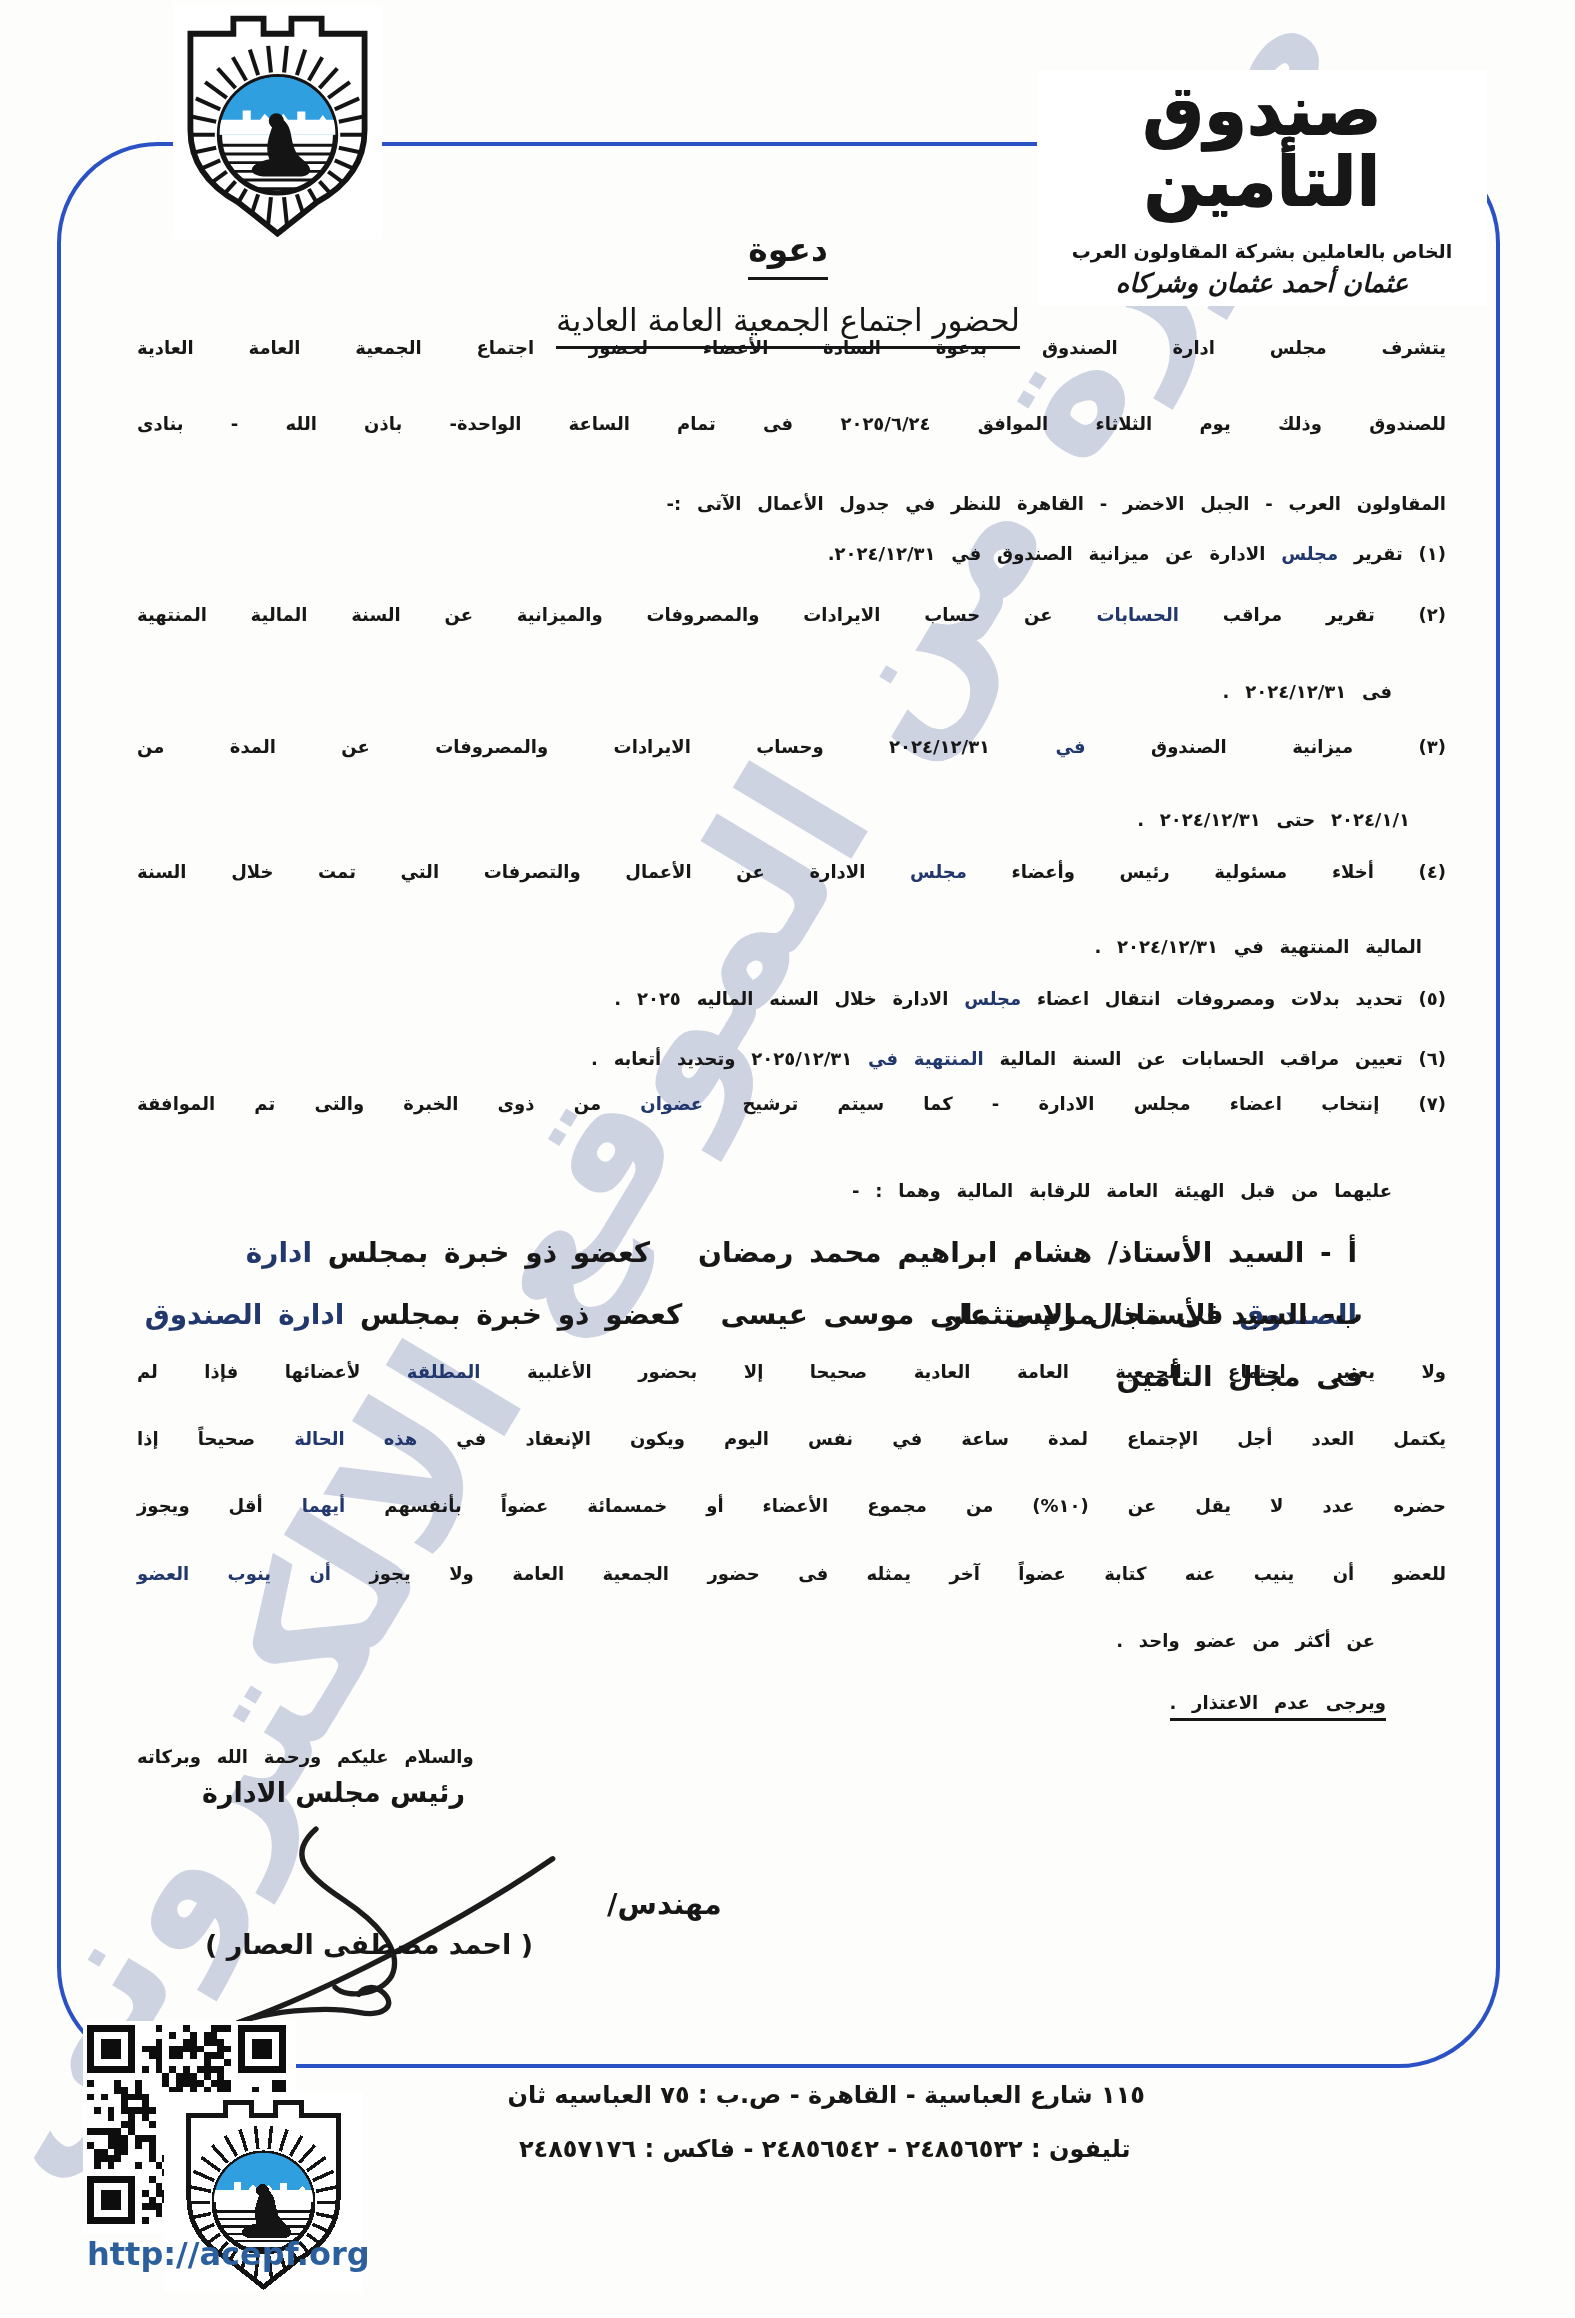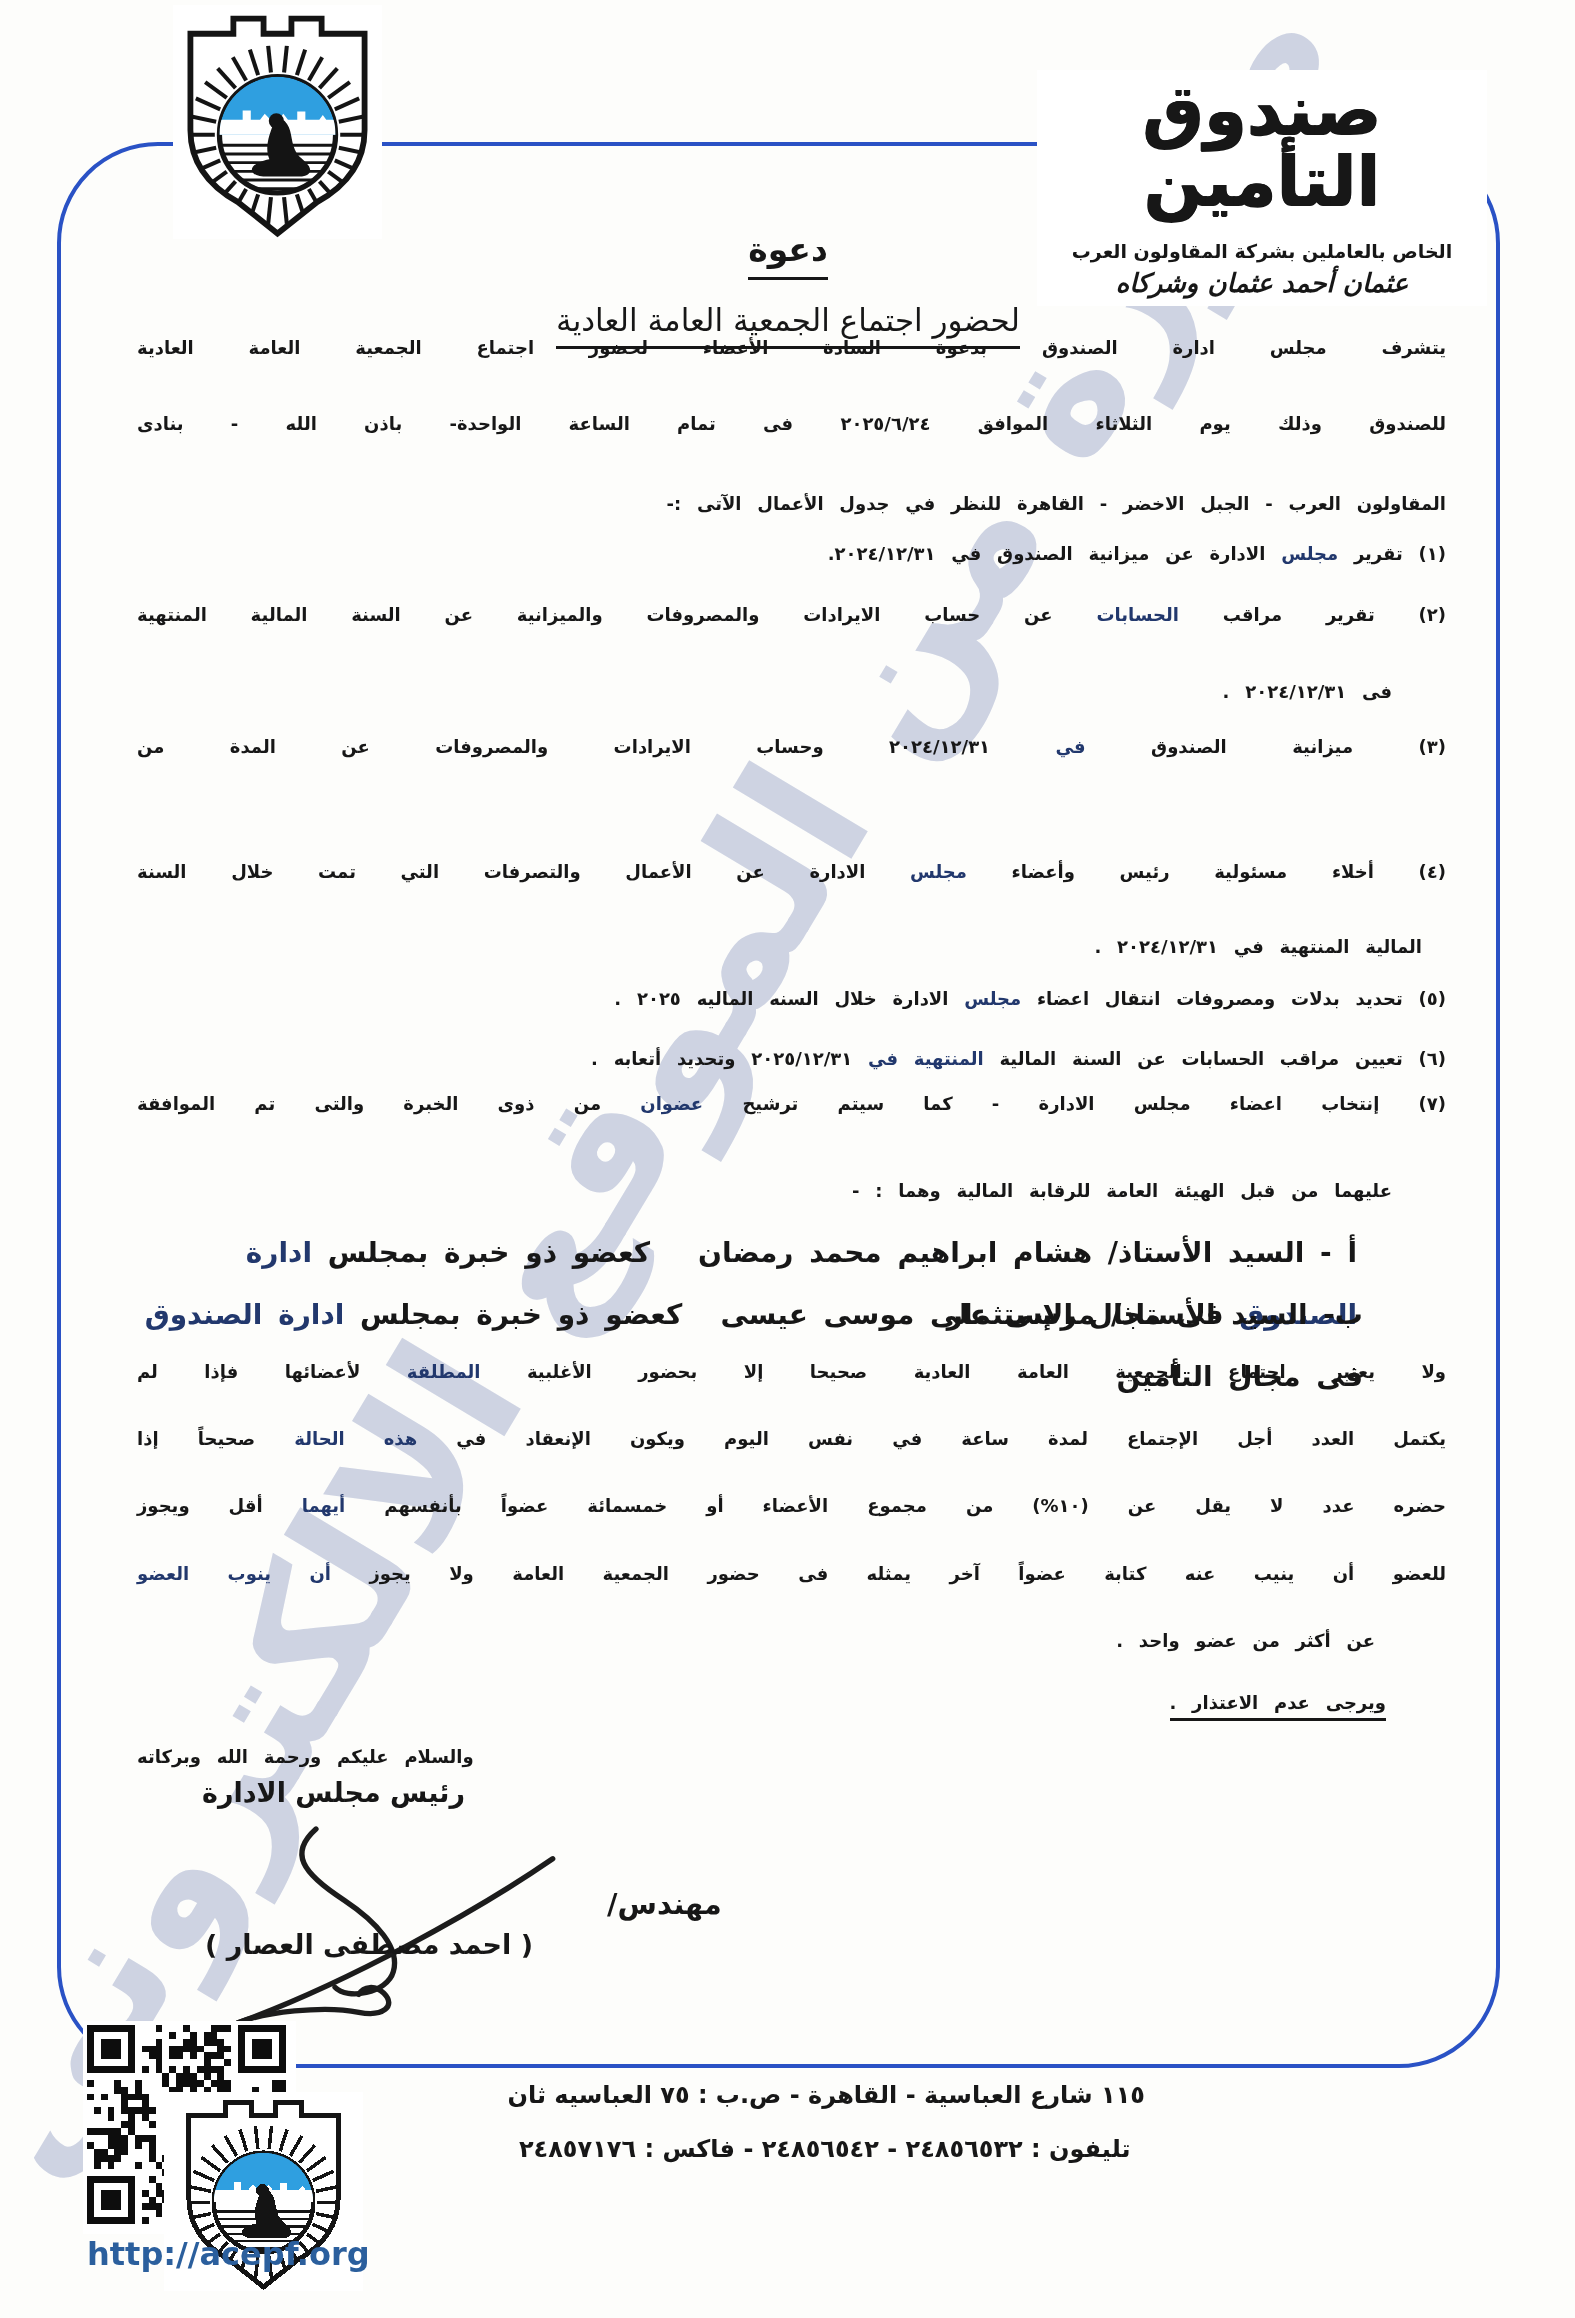--- a/index.html
+++ b/index.html
@@ -138,20 +138,21 @@
 
 <div class="bodytext">
   <div class="bline jline" style="top:314px">يتشرف مجلس ادارة الصندوق بدعوة السادة الأعضاء لحضور اجتماع الجمعية العامة العادية</div>
   <div class="bline jline" style="top:390px">للصندوق وذلك يوم الثلاثاء الموافق ٢٠٢٥/٦/٢٤ فى تمام الساعة الواحدة- باذن الله - بنادى</div>
   <div class="bline rline" style="top:470px">المقاولون العرب - الجبل الاخضر - القاهرة  للنظر  في جدول الأعمال الآتى :-</div>
 
   <div class="bline rline" style="top:520px"><span>(١) تقرير </span><span class="hl">مجلس</span><span> الادارة عن ميزانية الصندوق في ٢٠٢٤/١٢/٣١.</span></div>
   <div class="bline jline" style="top:581px"><span>(٢) تقرير مراقب </span><span class="hl">الحسابات</span><span> عن حساب الايرادات والمصروفات والميزانية عن السنة المالية المنتهية</span></div>
   <div class="bline rline" style="top:658px;padding-right:54px;box-sizing:border-box">فى ٢٠٢٤/١٢/٣١ .</div>
   <div class="bline jline" style="top:713px"><span>(٣) ميزانية الصندوق </span><span class="hl">في</span><span> ٢٠٢٤/١٢/٣١ وحساب الايرادات والمصروفات عن المدة من</span></div>
+  <div class="bline rline" style="top:786px;padding-right:36px;box-sizing:border-box">٢٠٢٤/١/١ حتى ٢٠٢٤/١٢/٣١ .</div>
   <div class="bline jline" style="top:838px"><span>(٤) أخلاء مسئولية رئيس وأعضاء </span><span class="hl">مجلس</span><span> الادارة عن الأعمال والتصرفات التي تمت خلال السنة</span></div>
   <div class="bline rline" style="top:913px;padding-right:24px;box-sizing:border-box">المالية المنتهية في ٢٠٢٤/١٢/٣١ .</div>
   <div class="bline rline" style="top:965px"><span>(٥) تحديد بدلات ومصروفات انتقال اعضاء </span><span class="hl">مجلس</span><span> الادارة خلال السنه الماليه ٢٠٢٥ .</span></div>
   <div class="bline rline" style="top:1025px"><span>(٦) تعيين مراقب الحسابات عن السنة المالية </span><span class="hl">المنتهية في</span><span> ٢٠٢٥/١٢/٣١ وتحديد أتعابه .</span></div>
   <div class="bline jline" style="top:1070px"><span>(٧) إنتخاب اعضاء مجلس الادارة - كما سيتم ترشيح </span><span class="hl">عضوان</span><span> من ذوى الخبرة والتى تم الموافقة</span></div>
   <div class="bline rline" style="top:1157px;padding-right:54px;box-sizing:border-box">عليهما من قبل الهيئة العامة للرقابة المالية وهما : -</div>
 
   <div class="bline rline small" style="top:1222px;padding-right:89px;box-sizing:border-box"><span>أ - السيد الأستاذ/ هشام ابراهيم محمد رمضان</span><span class="seg-gap" style="width: 48px;"></span><span>كعضو ذو خبرة بمجلس </span><span class="hl">ادارة الصندوق</span><span> فى مجال الإستثمار</span></div>
   <div class="bline rline small" style="top:1284px;padding-right:83px;box-sizing:border-box"><span>ب- السيد الأستاذ/ مرسى على موسى عيسى</span><span class="seg-gap" style="width: 38px;"></span><span>كعضو ذو خبرة بمجلس </span><span class="hl">ادارة الصندوق</span><span> فى مجال التأمين</span></div>
 

